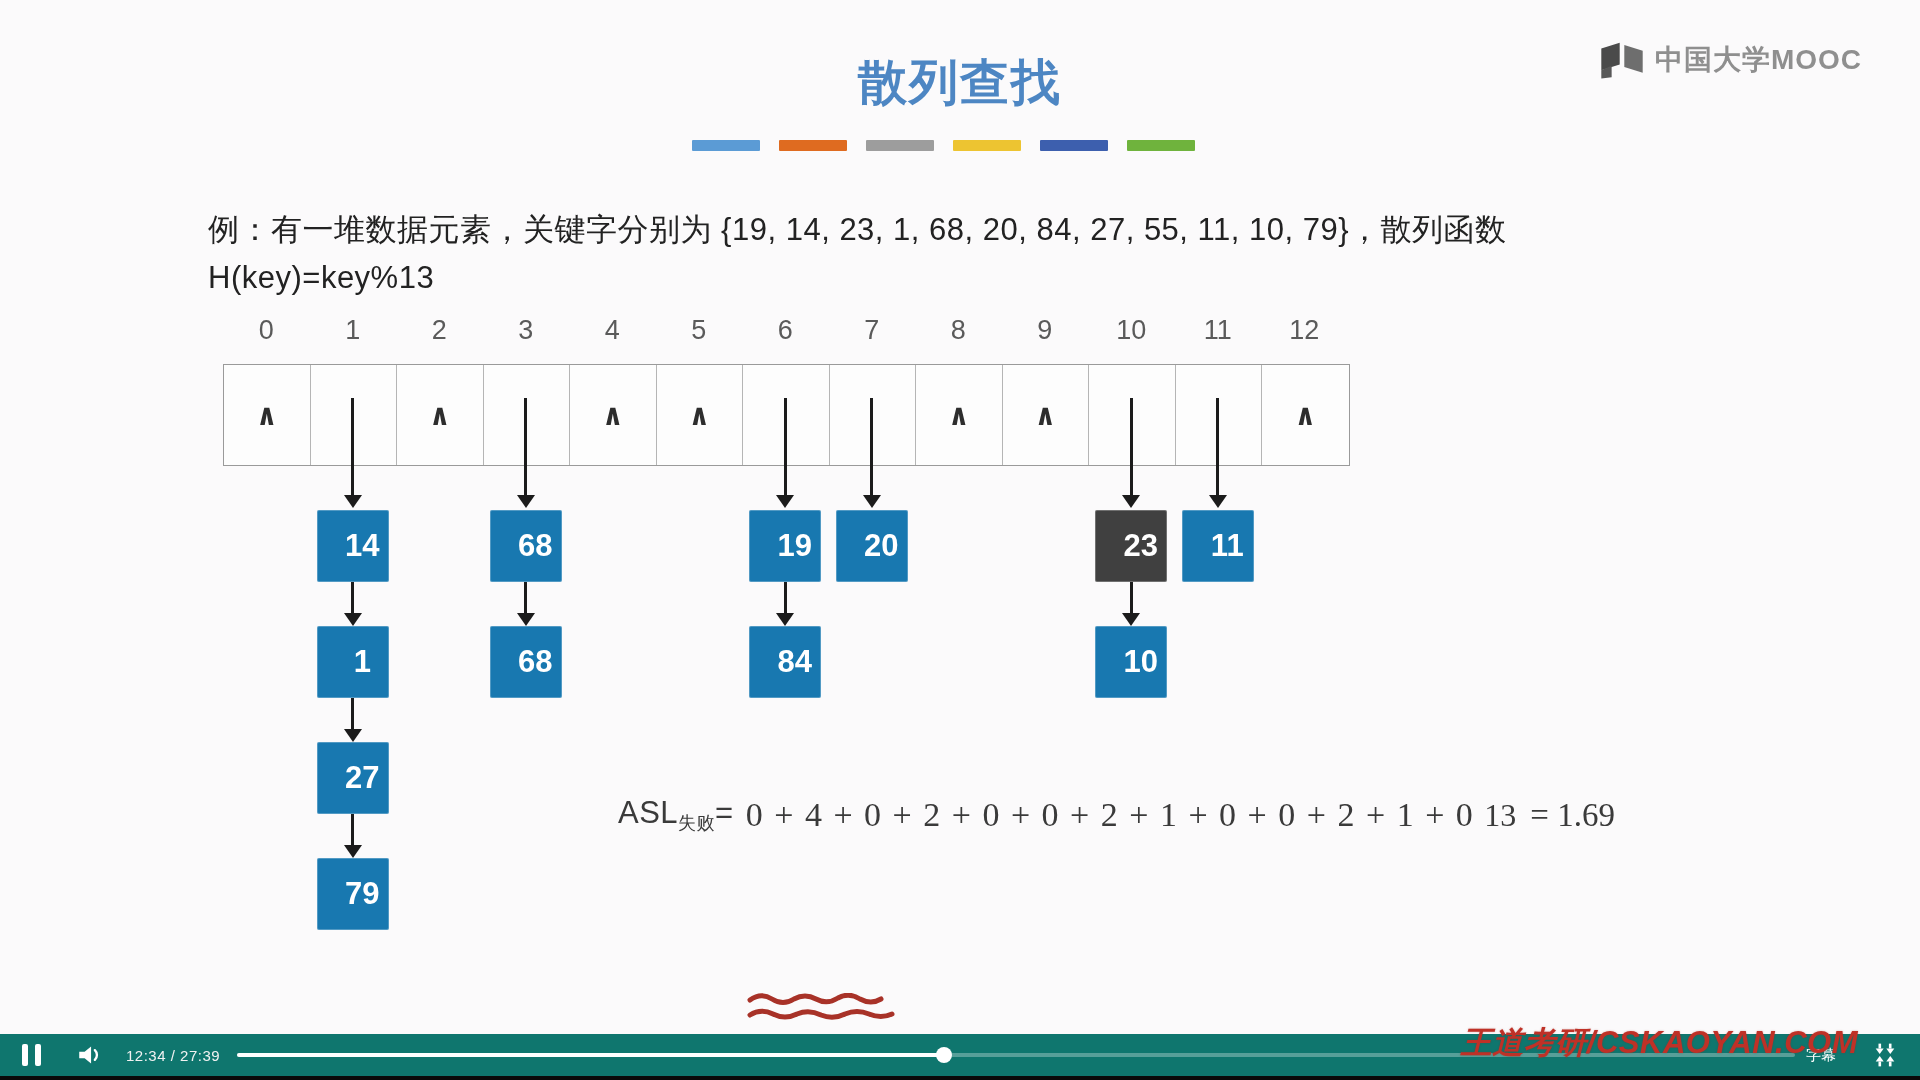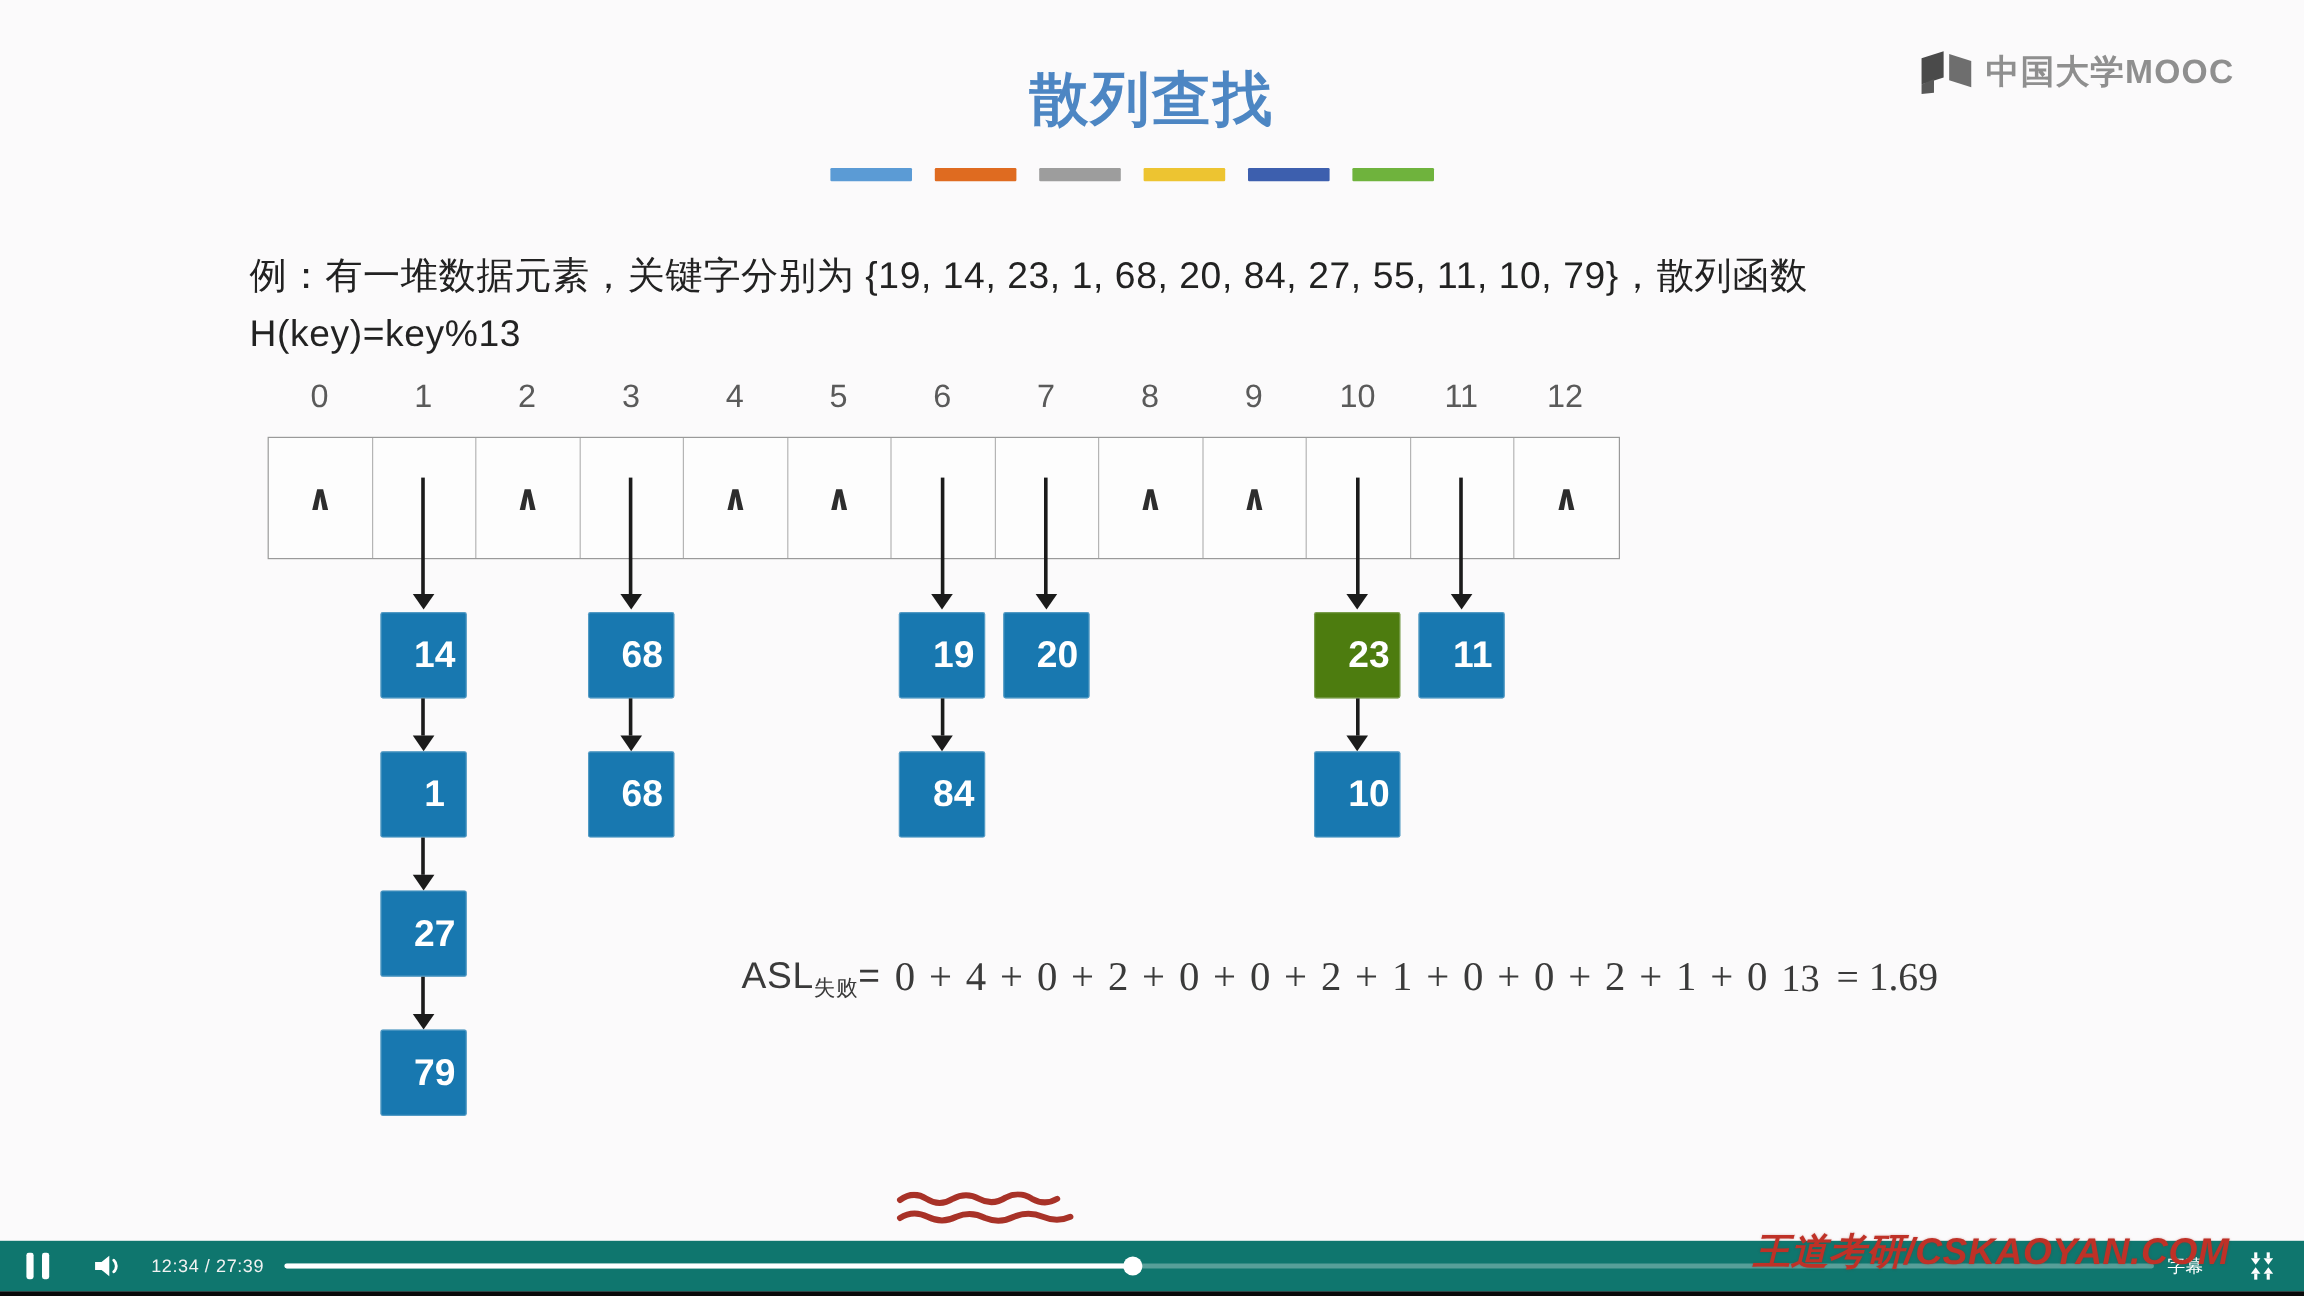--- a/index.html
+++ b/index.html
@@ -178,21 +178,21 @@
         <div class="node" style="left: 489.75px; top: 510px; background: rgb(24, 120, 176);">68</div>
         <div class="varrow" style="left: 524.25px; top: 582px; height: 31px;"></div>
         <div class="node" style="left: 489.75px; top: 626px; background: rgb(24, 120, 176);">68</div>
         <div class="varrow" style="left: 783.75px; top: 398px; height: 97px;"></div>
         <div class="node" style="left: 749.25px; top: 510px; background: rgb(24, 120, 176);">19</div>
         <div class="varrow" style="left: 783.75px; top: 582px; height: 31px;"></div>
         <div class="node" style="left: 749.25px; top: 626px; background: rgb(24, 120, 176);">84</div>
         <div class="varrow" style="left: 870.25px; top: 398px; height: 97px;"></div>
         <div class="node" style="left: 835.75px; top: 510px; background: rgb(24, 120, 176);">20</div>
         <div class="varrow" style="left: 1129.75px; top: 398px; height: 97px;"></div>
-        <div class="node" style="left: 1095.25px; top: 510px; background: #4d7c0f;">23</div>
+        <div class="node" style="left: 1095.25px; top: 510px; background: #404040;">23</div>
         <div class="varrow" style="left: 1129.75px; top: 582px; height: 31px;"></div>
         <div class="node" style="left: 1095.25px; top: 626px; background: rgb(24, 120, 176);">10</div>
         <div class="varrow" style="left: 1216.25px; top: 398px; height: 97px;"></div>
         <div class="node" style="left: 1181.75px; top: 510px; background: rgb(24, 120, 176);">11</div>
       </div>
 
     <div class="asl">
       <span class="asl-label"><span>ASL</span><span class="asl-sub">失败</span><span>=</span></span>
       <span class="fraction">
         <span class="numerator">0 + 4 + 0 + 2 + 0 + 0 + 2 + 1 + 0 + 0 + 2 + 1 + 0</span>

